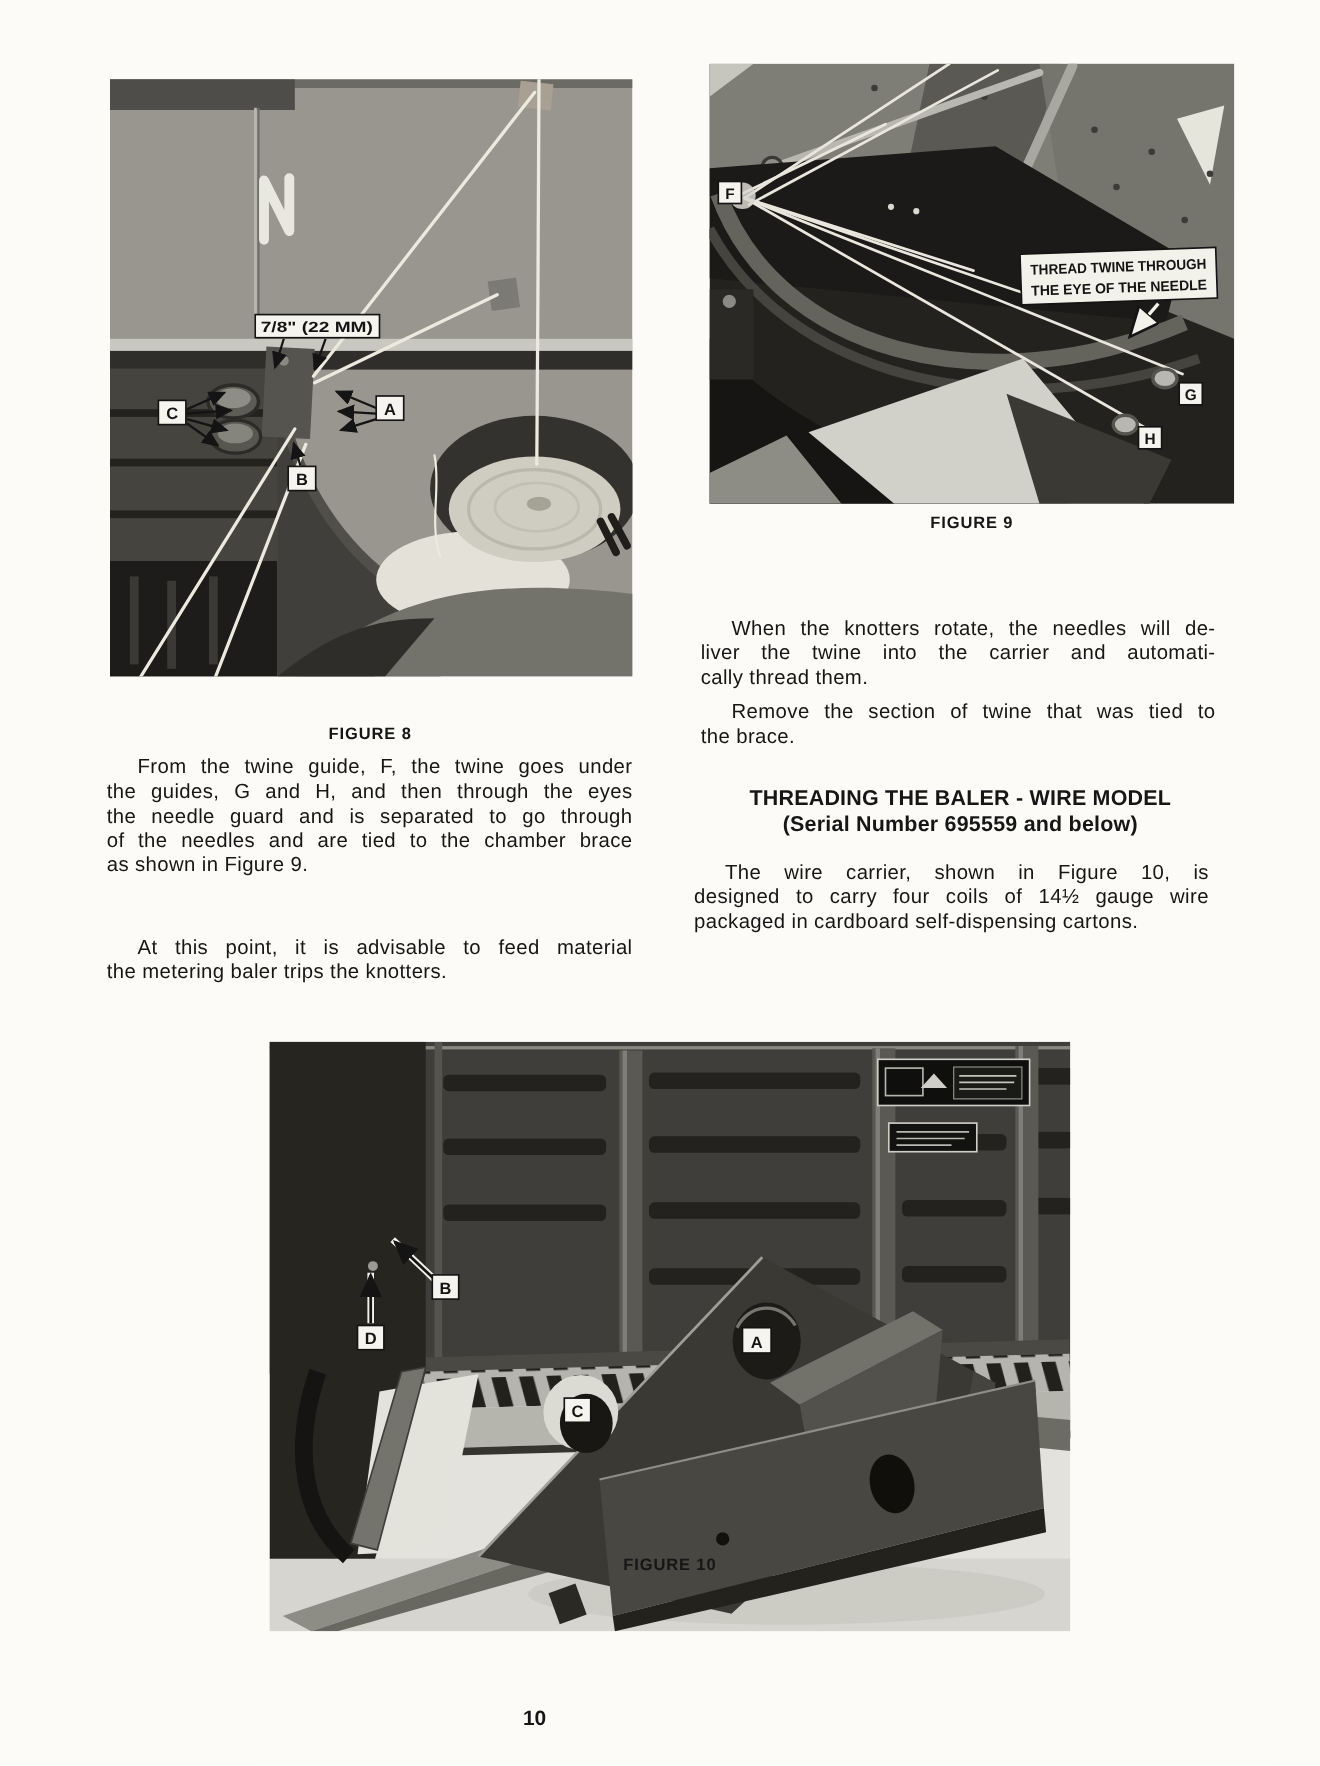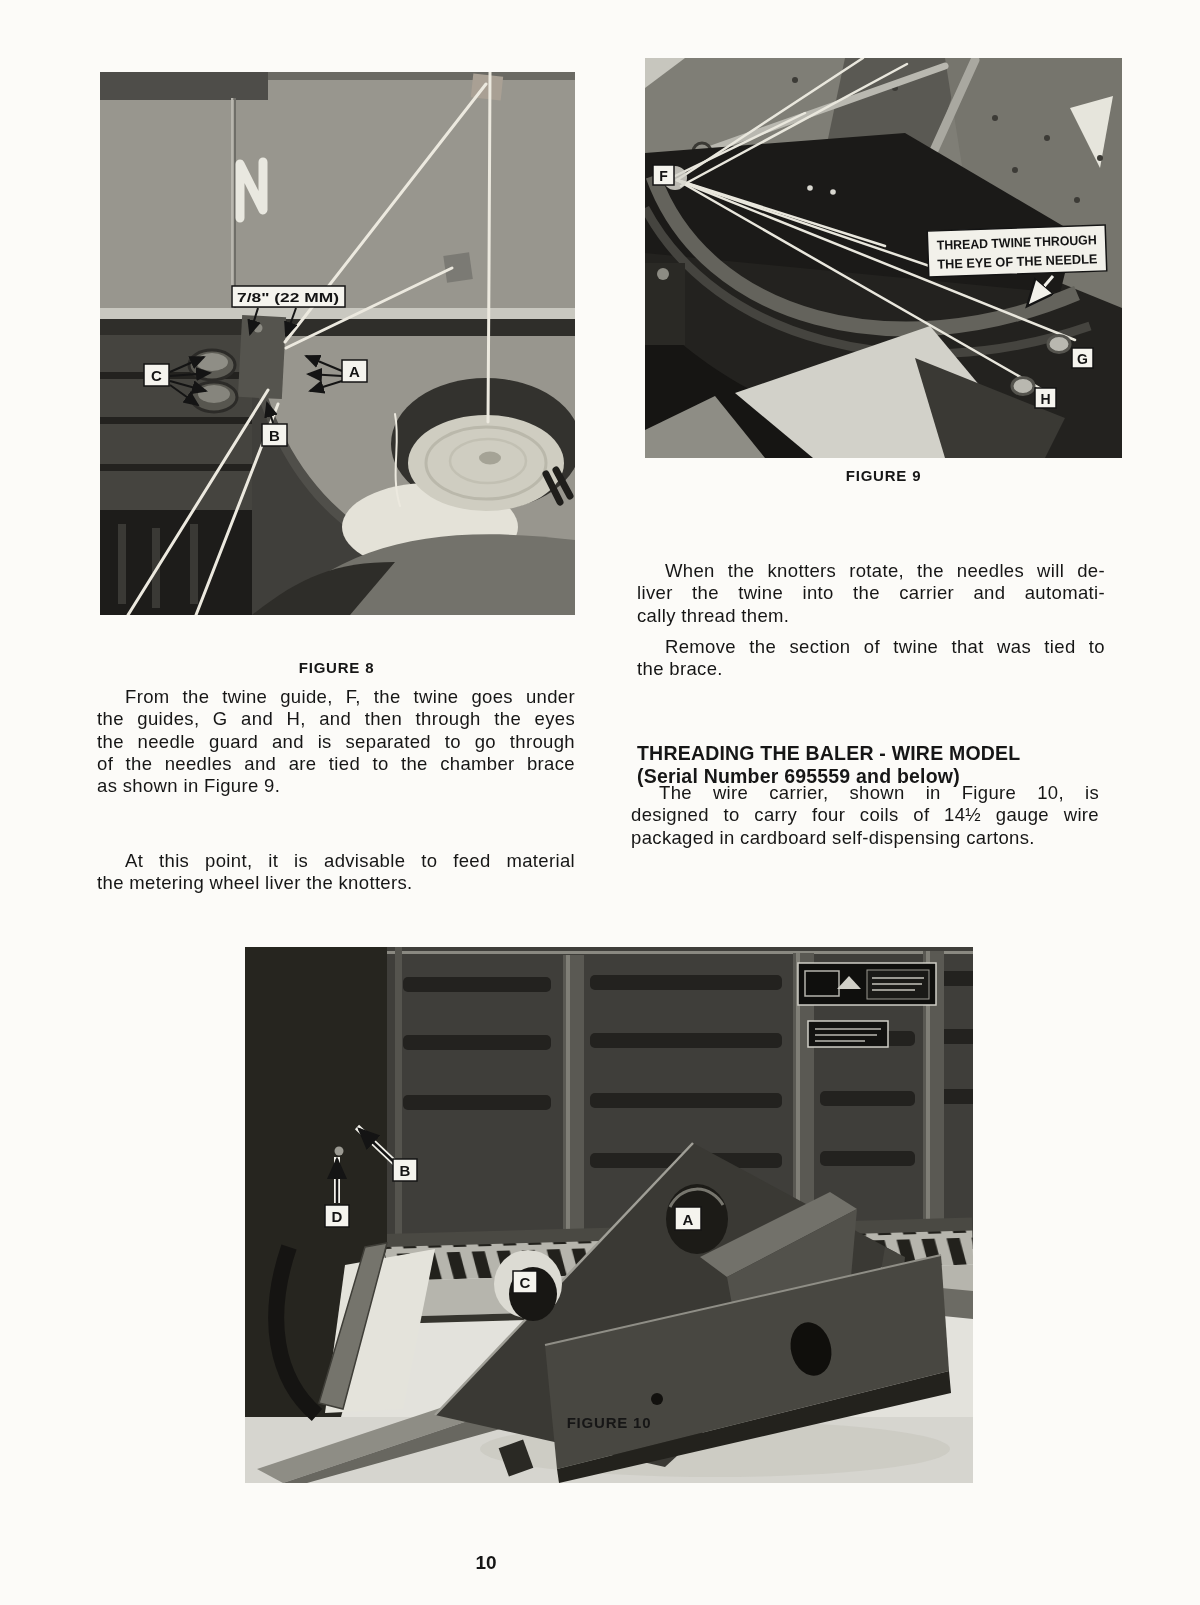--- a/index.html
+++ b/index.html
@@ -209,42 +209,42 @@
     <div class="line j indent">When the knotters rotate, the needles will de-</div>
     <div class="line j">liver the twine into the carrier and automati-</div>
     <div class="line">cally thread them.</div>
   </div>
 
   <div class="abs para" style="left:637px;top:636px;width:468px;">
     <div class="line j indent">Remove the section of twine that was tied to</div>
     <div class="line">the brace.</div>
   </div>
 
-  <div class="abs heading" style="left:637px;top:742px;width:472px;">
+  <div class="abs heading" style="left:637px;top:715px;width:472px;text-align:center;">
     <div>THREADING THE BALER - WIRE MODEL</div>
     <div>(Serial Number 695559 and below)</div>
   </div>
 
   <div class="abs para" style="left:631px;top:782px;width:468px;">
     <div class="line j indent">The wire carrier, shown in Figure 10, is</div>
     <div class="line j">designed to carry four coils of 14½ gauge wire</div>
     <div class="line">packaged in cardboard self-dispensing cartons.</div>
   </div>
 
   <div class="abs para" style="left:97px;top:686px;width:478px;">
     <div class="line j indent">From the twine guide, F, the twine goes under</div>
     <div class="line j">the guides, G and H, and then through the eyes</div>
     <div class="line j">the needle guard and is separated to go through</div>
     <div class="line j">of the needles and are tied to the chamber brace</div>
     <div class="line">as shown in Figure 9.</div>
   </div>
 
   <div class="abs para" style="left:97px;top:850px;width:478px;">
     <div class="line j indent">At this point, it is advisable to feed material</div>
-    <div class="line">the metering wheel liver the knotters.</div>
+    <div class="line">the metering baler trips the knotters.</div>
   </div>
 
   <div class="abs" style="left:245px;top:947px;width:728px;height:536px;">
     <svg width="728" height="536" viewBox="0 0 728 536">
       <defs>
         <marker id="ah10" markerWidth="10" markerHeight="9" refX="8" refY="4" orient="auto">
           <path d="M0,0 L9,4 L0,8 Z" fill="#141414"></path>
         </marker>
         <pattern id="teethpat" width="25" height="34" patternUnits="userSpaceOnUse">
           <rect width="25" height="34" fill="#b6b5ad"></rect>

